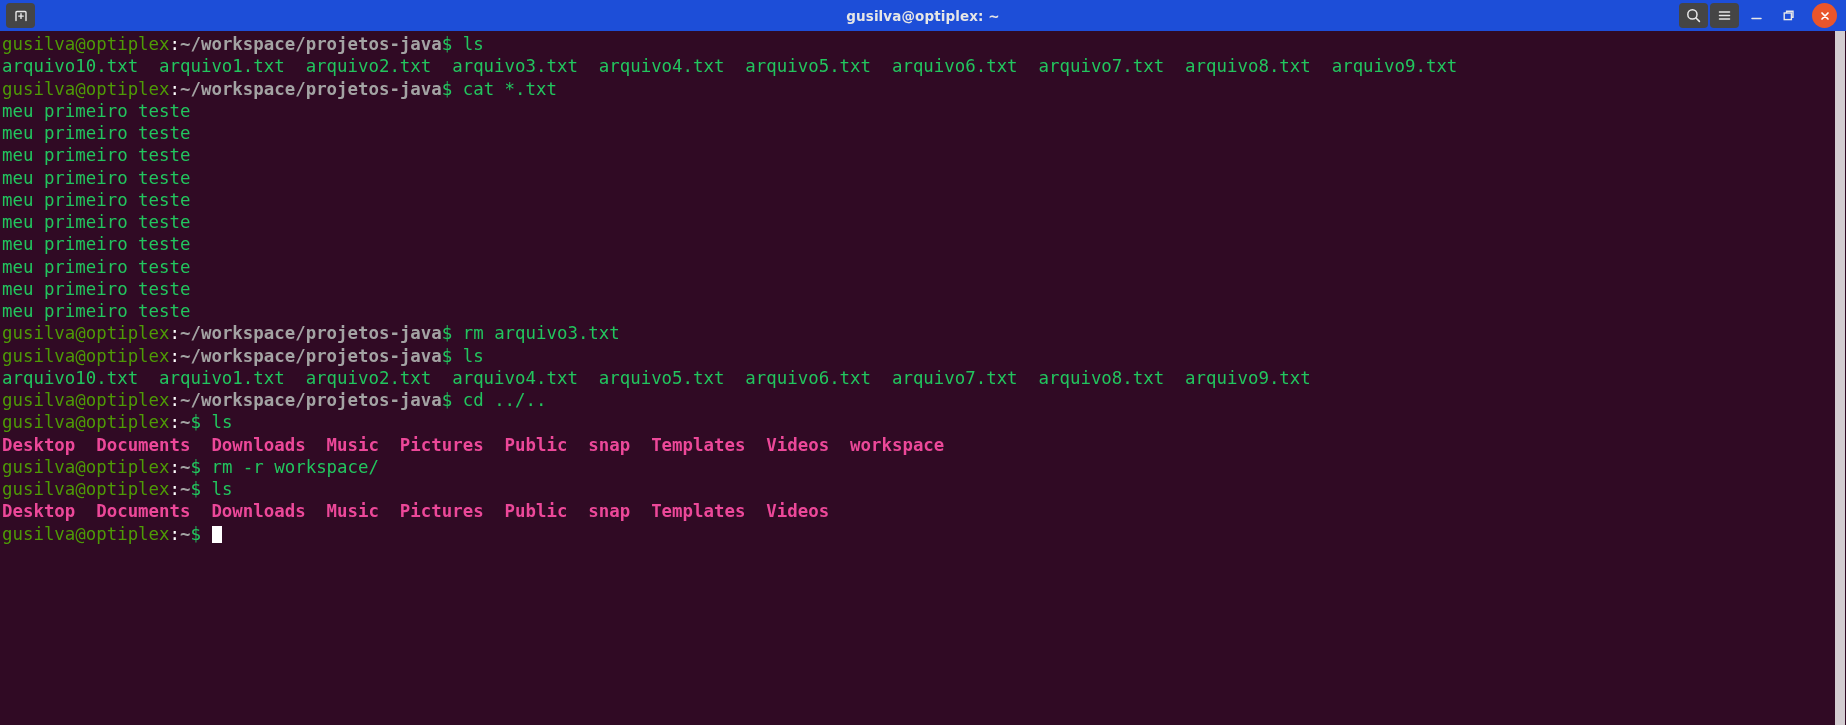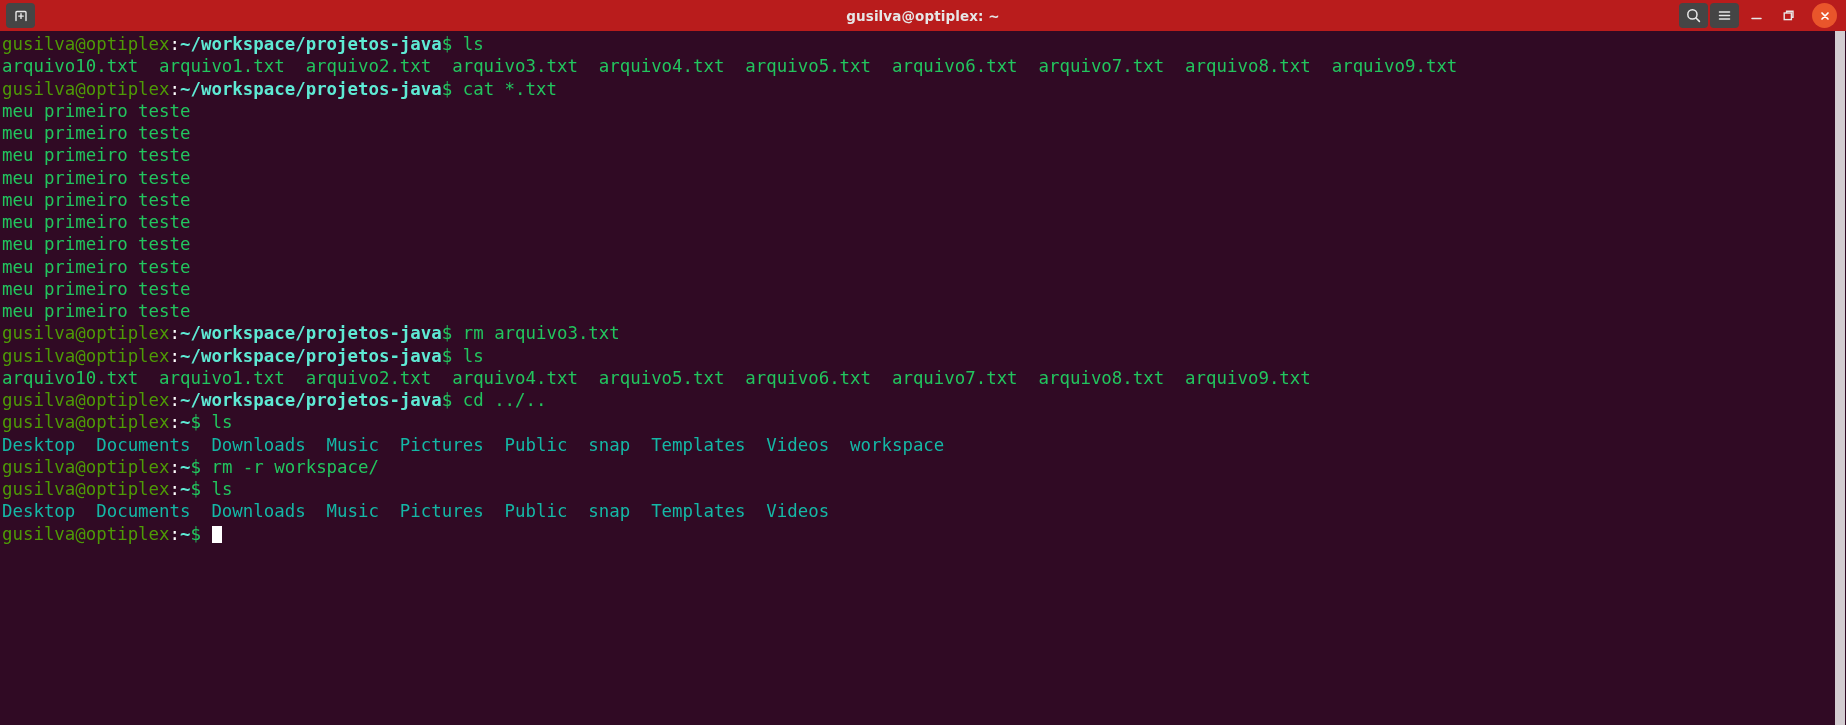--- a/index.html
+++ b/index.html
@@ -18,21 +18,21 @@
     height: 725px;
     display: flex;
     flex-direction: column;
   }
 
   
   .titlebar {
     position: relative;
     height: 31px;
     min-height: 31px;
-    background: #b91c1c;
+    background: #1d4ed8;
     display: flex;
     align-items: center;
     padding: 0 6px;
     flex: 0 0 auto;
   }
 
   .tb-left, .tb-right {
     display: flex;
     align-items: center;
     z-index: 2;
@@ -95,22 +95,22 @@
     line-height: 22.25px;
     color: #ffffff;
     white-space: pre;
     letter-spacing: 0px;
   }
 
   .line { height: 22.25px; white-space: pre; }
 
   .u  { color: #4e9a06; font-weight: normal; }  
   .c  { color: #ffffff; }                     
-  .p  { color: #5eead4; font-weight: bold; }  
-  .d  { color: #14b8a6; font-weight: normal; }  
+  .p  { color: #a3a3a3; font-weight: bold; }  
+  .d  { color: #ec4899; font-weight: bold; }  
   .t  { color: #22c55e; }                     
 
   .cursor {
     display: inline-block;
     width: 10px;
     height: 17px;
     background: #ffffff;
     vertical-align: -3px;
     margin-left: 1px;
   }

